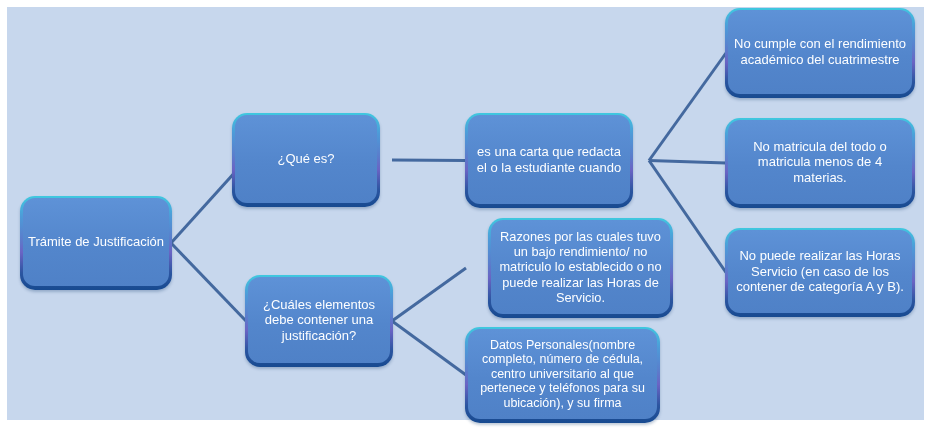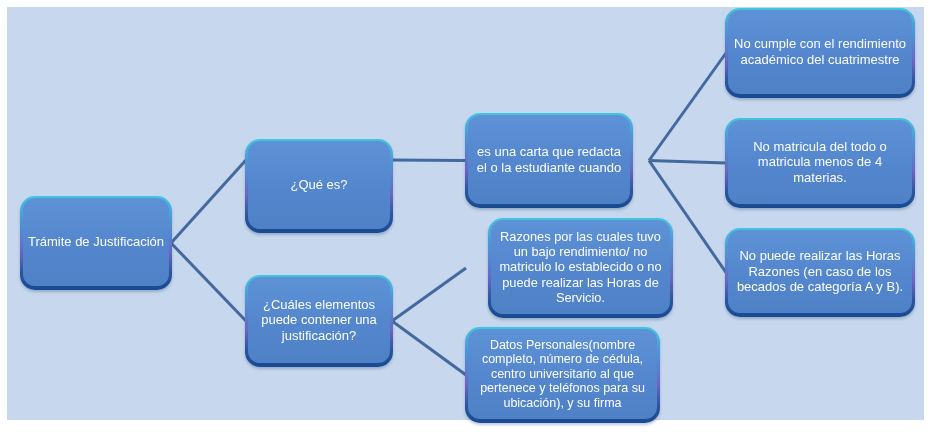--- a/index.html
+++ b/index.html
@@ -46,21 +46,21 @@
     align-items: center;
     justify-content: center;
     text-align: center;
     font-size: 13px;
     line-height: 1.2;
     padding: 10px 6px;
   }
 
   
   #n-root         { left: 20px;  top: 196px; width: 152px; height: 94px;  }
-  #n-que-es       { left: 245px; top: 113px; width: 148px; height: 94px; margin-top: 26px;  }
+  #n-que-es       { left: 232px; top: 113px; width: 148px; height: 94px;  }
   #n-cuales       { left: 245px; top: 275px; width: 148px; height: 92px;  }
   #n-carta        { left: 465px; top: 113px; width: 168px; height: 95px;  }
   #n-razones      { left: 465px; top: 218px; width: 185px; height: 100px; margin-left: 23px; }
   #n-datos        { left: 465px; top: 327px; width: 195px; height: 96px;  }
   #n-no-cumple    { left: 725px; top: 8px;   width: 190px; height: 90px;  }
   #n-no-matricula { left: 725px; top: 118px; width: 190px; height: 90px;  }
   #n-no-horas     { left: 725px; top: 228px; width: 190px; height: 89px;  }
 
   #n-root .node-inner   { padding: 6px 4px; }
   #n-datos .node-inner  { font-size: 12.5px; line-height: 1.16; padding: 2px 5px; }
@@ -85,21 +85,21 @@
 
   <div class="node" id="n-root">
     <div class="node-inner">Trámite de Justificación</div>
   </div>
 
   <div class="node" id="n-que-es">
     <div class="node-inner">¿Qué es?</div>
   </div>
 
   <div class="node" id="n-cuales">
-    <div class="node-inner">¿Cuáles elementos puede contener una justificación?</div>
+    <div class="node-inner">¿Cuáles elementos debe contener una justificación?</div>
   </div>
 
   <div class="node" id="n-carta">
     <div class="node-inner">es una carta que redacta el o la estudiante cuando</div>
   </div>
 
   <div class="node" id="n-razones">
     <div class="node-inner">Razones por las cuales tuvo un bajo rendimiento/ no matriculo lo establecido o no puede realizar las Horas de Servicio.</div>
   </div>
 
@@ -109,15 +109,15 @@
 
   <div class="node" id="n-no-cumple">
     <div class="node-inner">No cumple con el rendimiento académico del cuatrimestre</div>
   </div>
 
   <div class="node" id="n-no-matricula">
     <div class="node-inner">No matricula del todo o matricula menos de 4 materias.</div>
   </div>
 
   <div class="node" id="n-no-horas">
-    <div class="node-inner">No puede realizar las Horas Razones (en caso de los becados de categoría A y B).</div>
+    <div class="node-inner">No puede realizar las Horas Servicio (en caso de los contener de categoría A y B).</div>
   </div>
 </div>
 
 </body></html>

